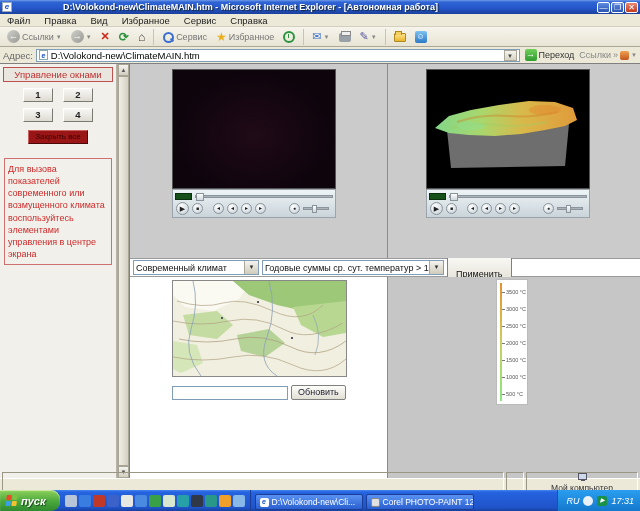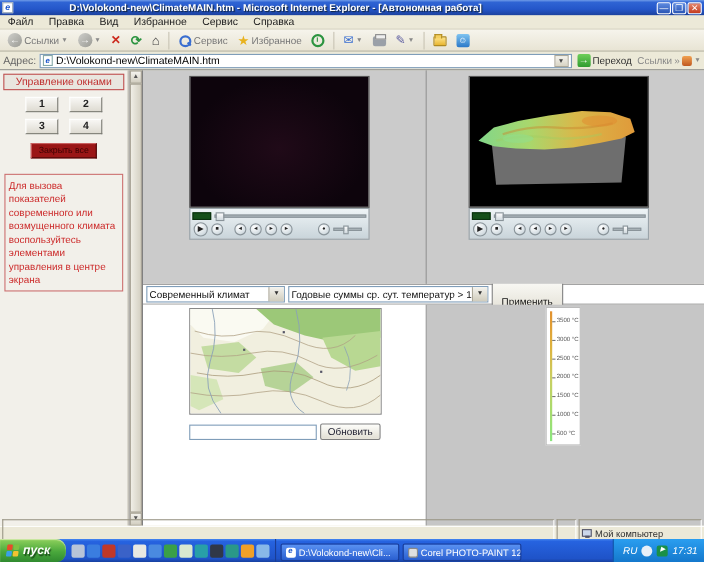--- a/index.html
+++ b/index.html
@@ -146,21 +146,21 @@
     border:1px solid #bbb; display:flex; padding:3px 1px 3px 3px; }
   .legend-bar { width:9px; height:100%;
     background:linear-gradient(180deg,#e2912f 0%,#ddb33f 28%,#c9cf62 52%,#a6dc6e 78%,#8ae67e 100%); }
   .legend-ticks { flex:1; display:flex; flex-direction:column; justify-content:space-between; padding:6px 0 4px 0; }
   .ltick { font-size:5.5px; color:#555; line-height:6px; white-space:nowrap; display:flex; align-items:center; }
   .ltick::before { content:""; width:3px; height:1px; background:#777; margin-right:1px; }
 
   
   #statusbar { position:absolute; left:0; top:478px; width:640px; height:12px; background:#ece9d8;
     border-top:1px solid #fff; display:flex; align-items:center; gap:2px; padding:0 2px; }
-  .st-well { height:25px; border:1px solid; border-color:#9a9686 #fff #fff #9a9686; }
+  .st-well { height:25px; border:1px solid; border-color:#9a9686 #fff #fff #9a9686;flex-direction:column; }
   .st-main { flex:1; }
   .st-small { width:18px; }
   .st-zone { width:112px; display:flex; align-items:center; gap:3px; font-size:8.5px; color:#333; padding:0 2px; }
   .monitor { width:9px; height:7px; background:#cdd8ea; border:1px solid #556; position:relative; }
   .monitor::after { content:""; position:absolute; left:2px; bottom:-2px; width:4px; height:2px; background:#556; }
 
   
   #taskbar { position:absolute; left:0; top:490px; width:640px; height:21px;
     background:linear-gradient(180deg,#4687f0 0%,#2663e0 10%,#1f53c8 85%,#17409e 100%); display:flex; align-items:stretch; }
   #start-btn { display:flex; align-items:center; gap:3px; padding:0 14px 0 6px; border-radius:0 9px 9px 0;

